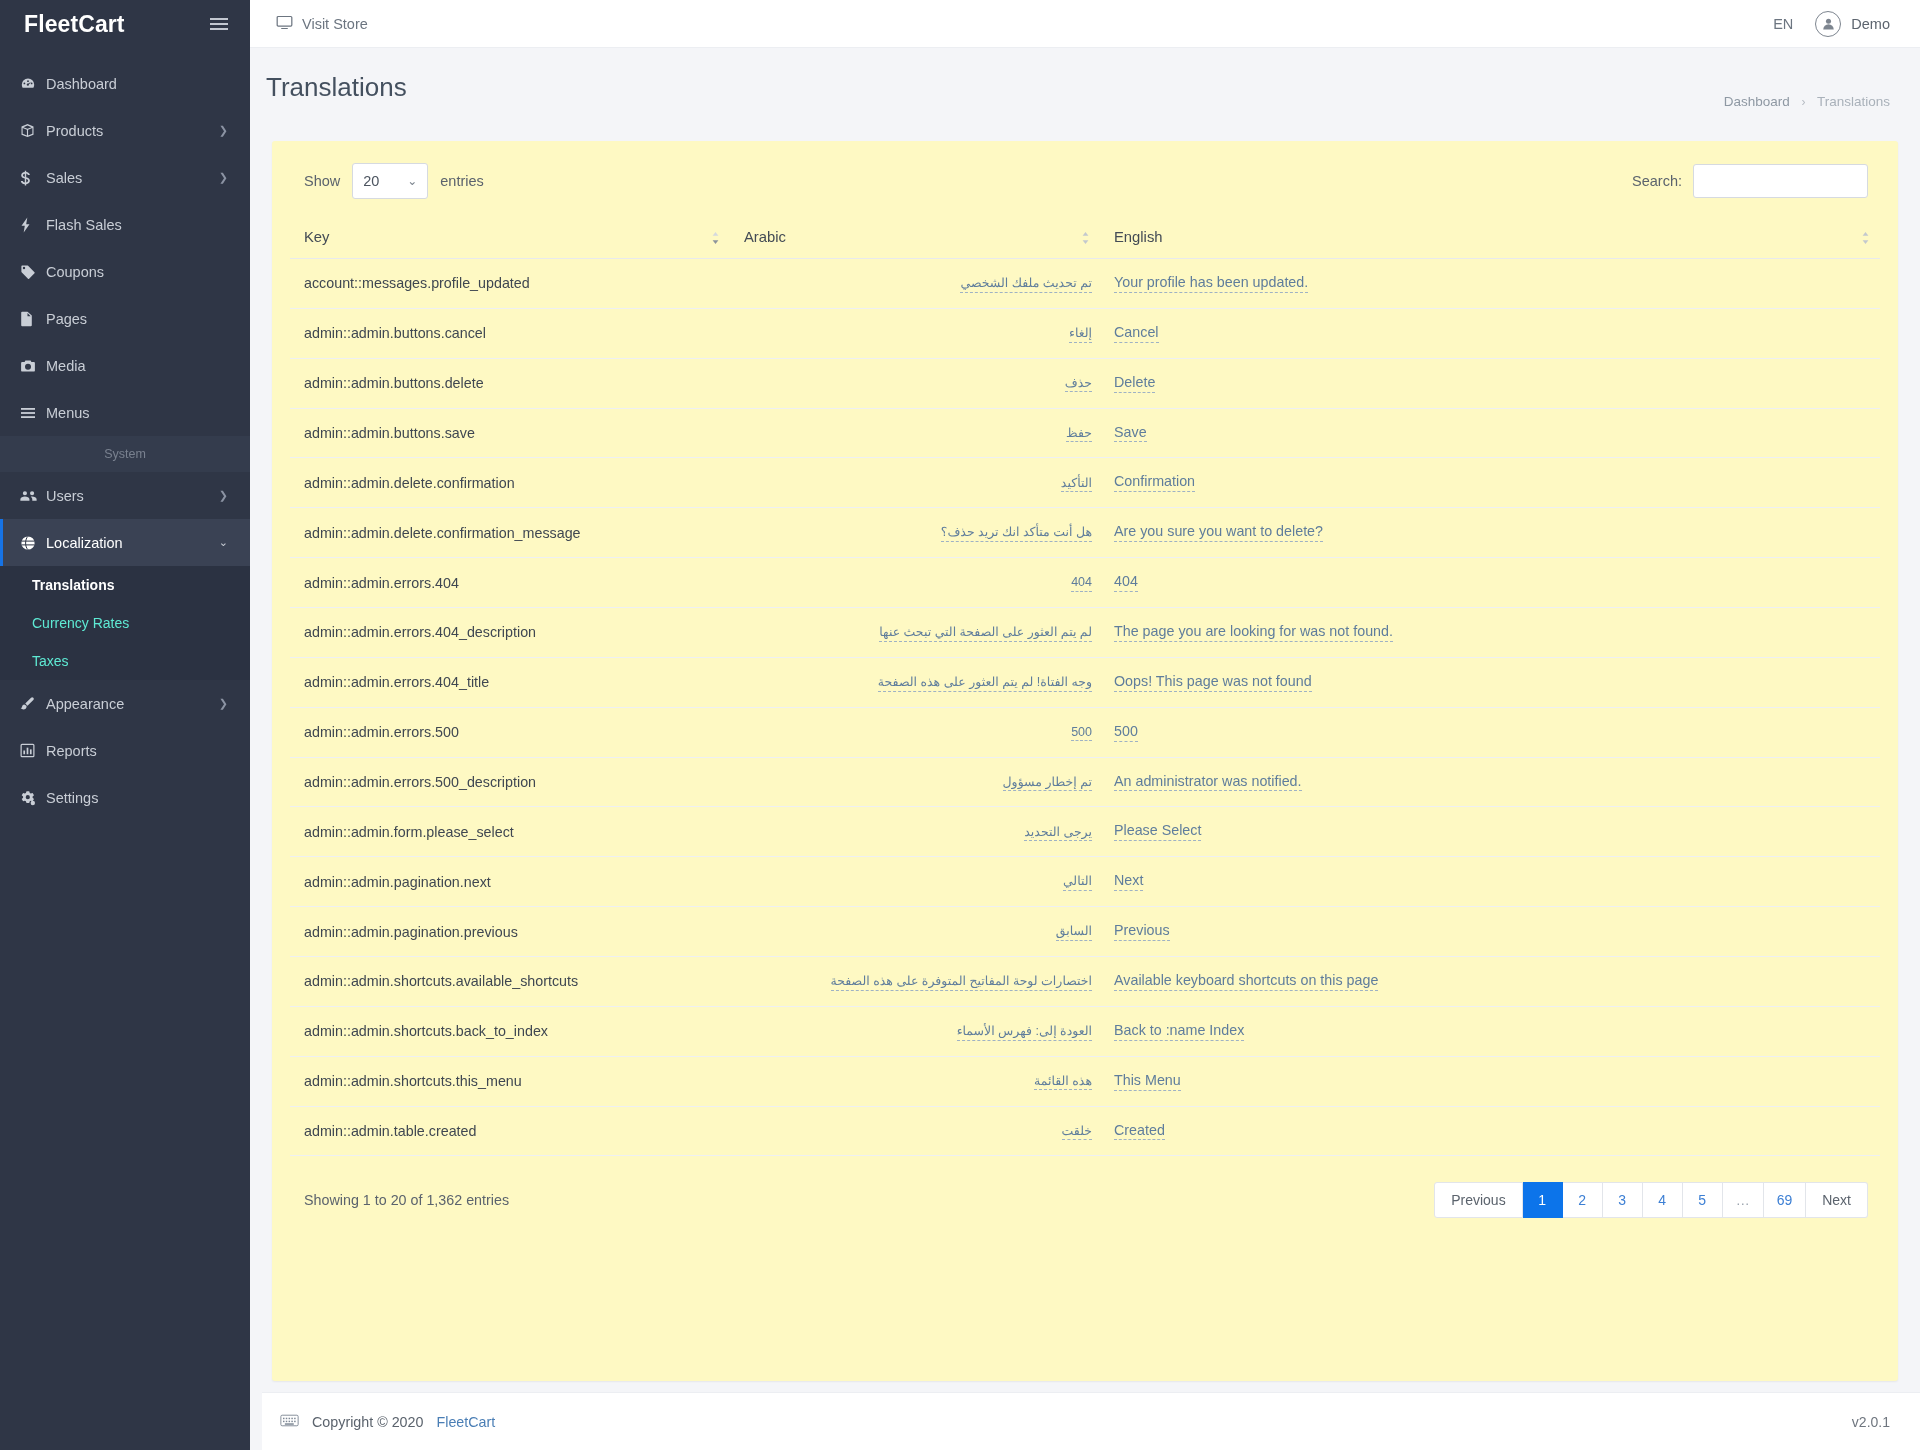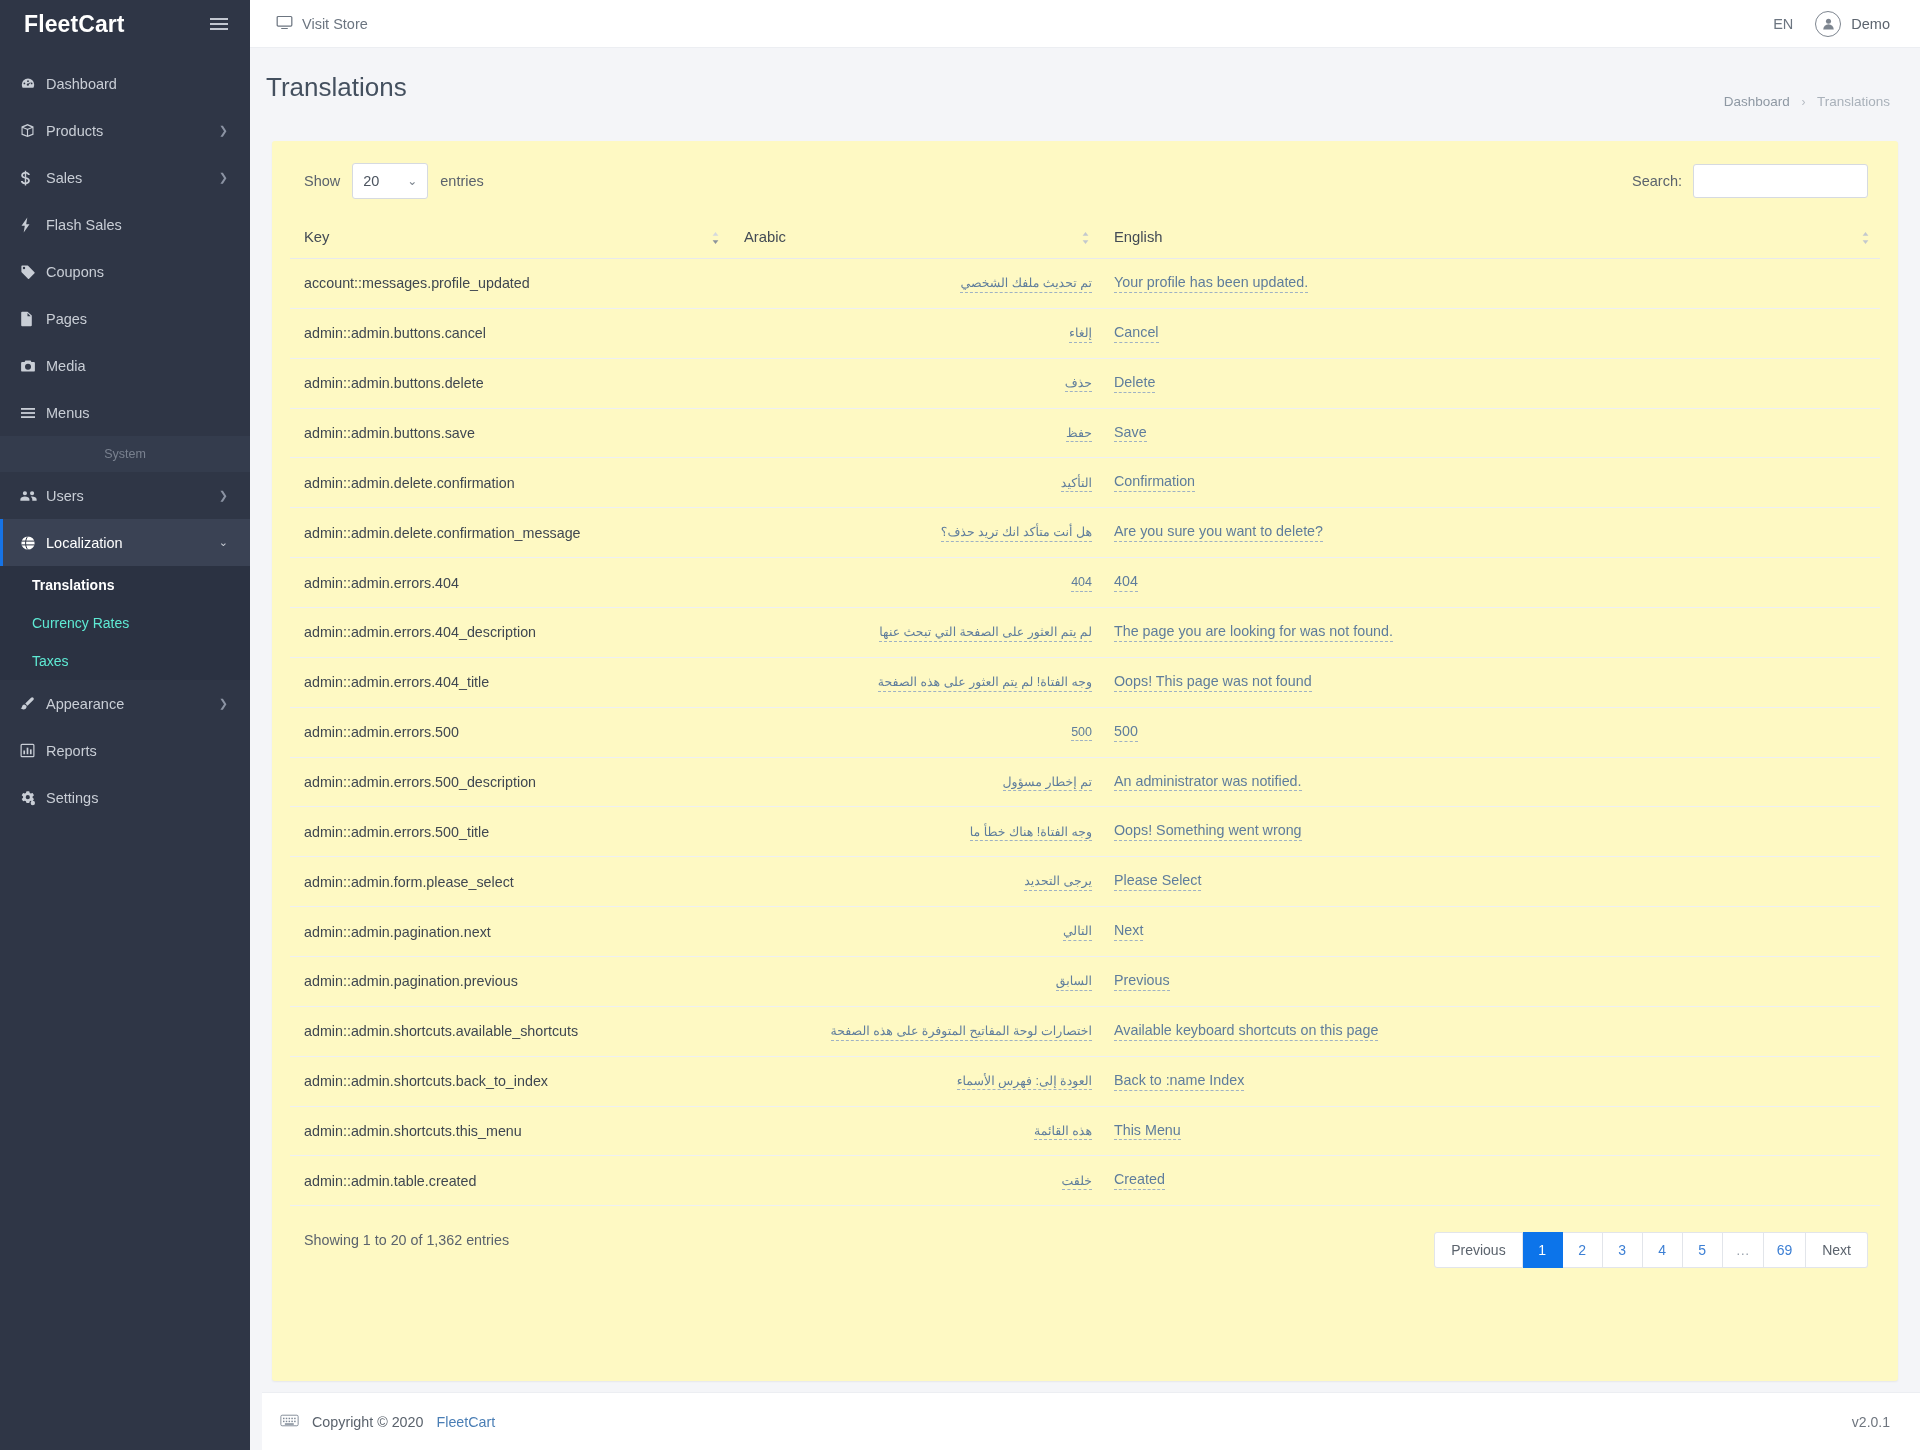--- a/index.html
+++ b/index.html
@@ -138,21 +138,21 @@
   .col-ar  { width: 370px; }
   .col-en  { width: auto; }
   .val-link {
     color: #5f7d9c; border-bottom: 1px dashed #9fb2c4;
     cursor: pointer; display:inline-block; line-height: 1.25;
   }
   td.ar-cell { direction: rtl; text-align: right; padding-right: 0; }
   td.ar-cell .val-link { font-size: 12.5px; }
 
   .card-bottom {
-    display:flex; justify-content: space-between;
+    display:flex; align-items:center; justify-content: space-between;
     padding: 26px 12px 4px 14px;
   }
   .info-text { font-size: 14.3px; color:#5b636d; }
   .pager { display:flex; }
   .pg {
     min-width: 40px; height: 36px; padding: 0 13px;
     border:1px solid #e2e5ea; border-left: none;
     display:flex; align-items:center; justify-content:center;
     font-size: 14px; color:#3c7fd4; background:#fff; cursor:pointer;
   }
@@ -463,25 +463,20 @@
               <td class="col-key">admin::admin.errors.500</td>
               <td class="col-ar ar-cell"><span class="val-link">500</span></td>
               <td class="col-en"><span class="val-link">500</span></td>
             </tr>
             <tr>
               <td class="col-key">admin::admin.errors.500_description</td>
               <td class="col-ar ar-cell"><span class="val-link">تم إخطار مسؤول</span></td>
               <td class="col-en"><span class="val-link">An administrator was notified.</span></td>
             </tr>
             <tr>
-              <td class="col-key">admin::admin.errors.500_title</td>
-              <td class="col-ar ar-cell"><span class="val-link">وجه الفتاة! هناك خطأ ما</span></td>
-              <td class="col-en"><span class="val-link">Oops! Something went wrong</span></td>
-            </tr>
-            <tr>
               <td class="col-key">admin::admin.form.please_select</td>
               <td class="col-ar ar-cell"><span class="val-link">يرجى التحديد</span></td>
               <td class="col-en"><span class="val-link">Please Select</span></td>
             </tr>
             <tr>
               <td class="col-key">admin::admin.pagination.next</td>
               <td class="col-ar ar-cell"><span class="val-link">التالي</span></td>
               <td class="col-en"><span class="val-link">Next</span></td>
             </tr>
             <tr>

